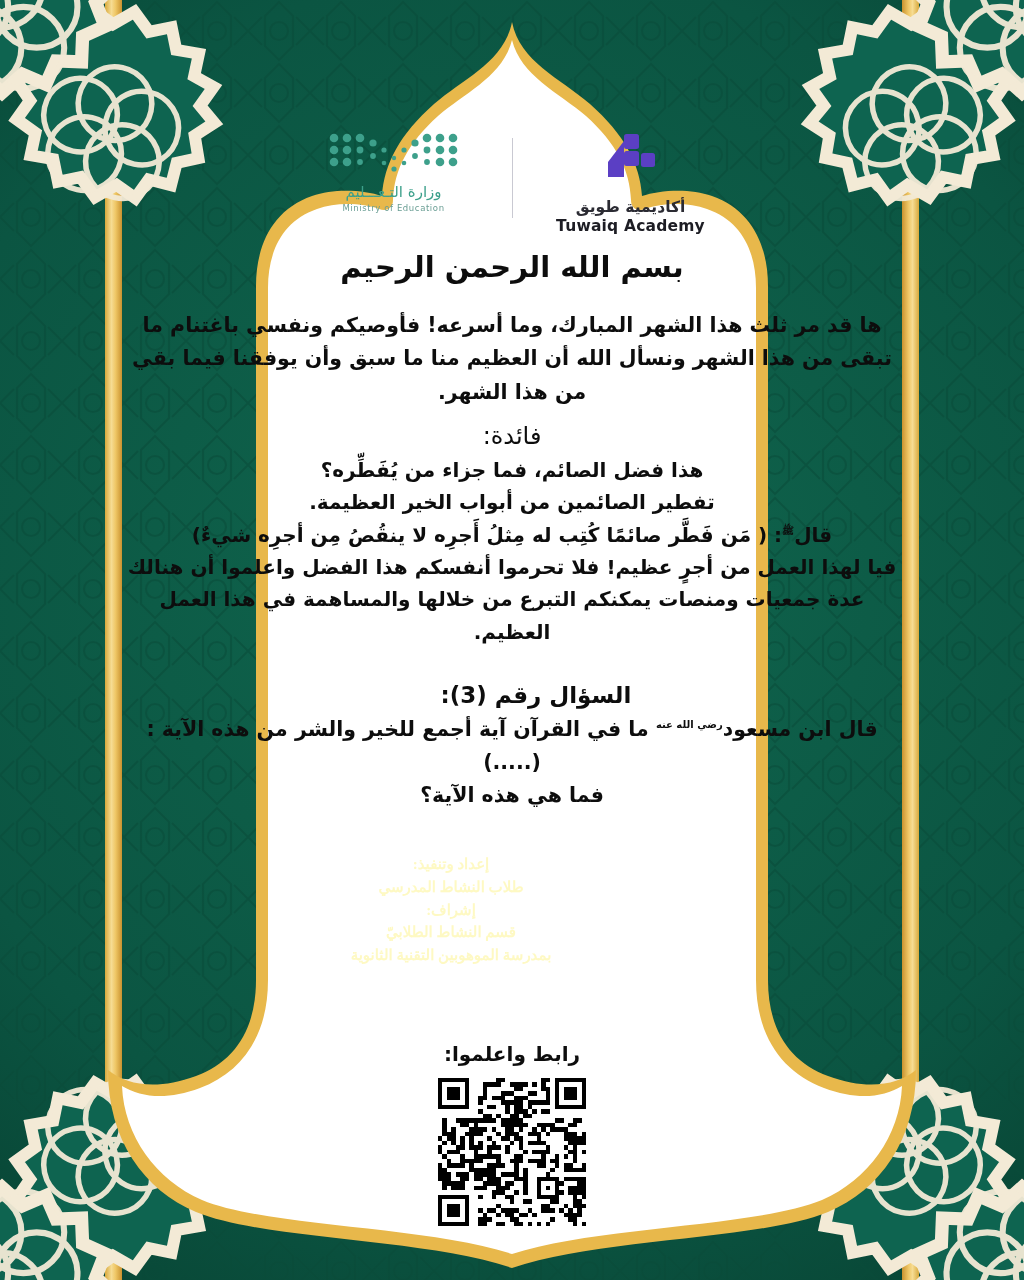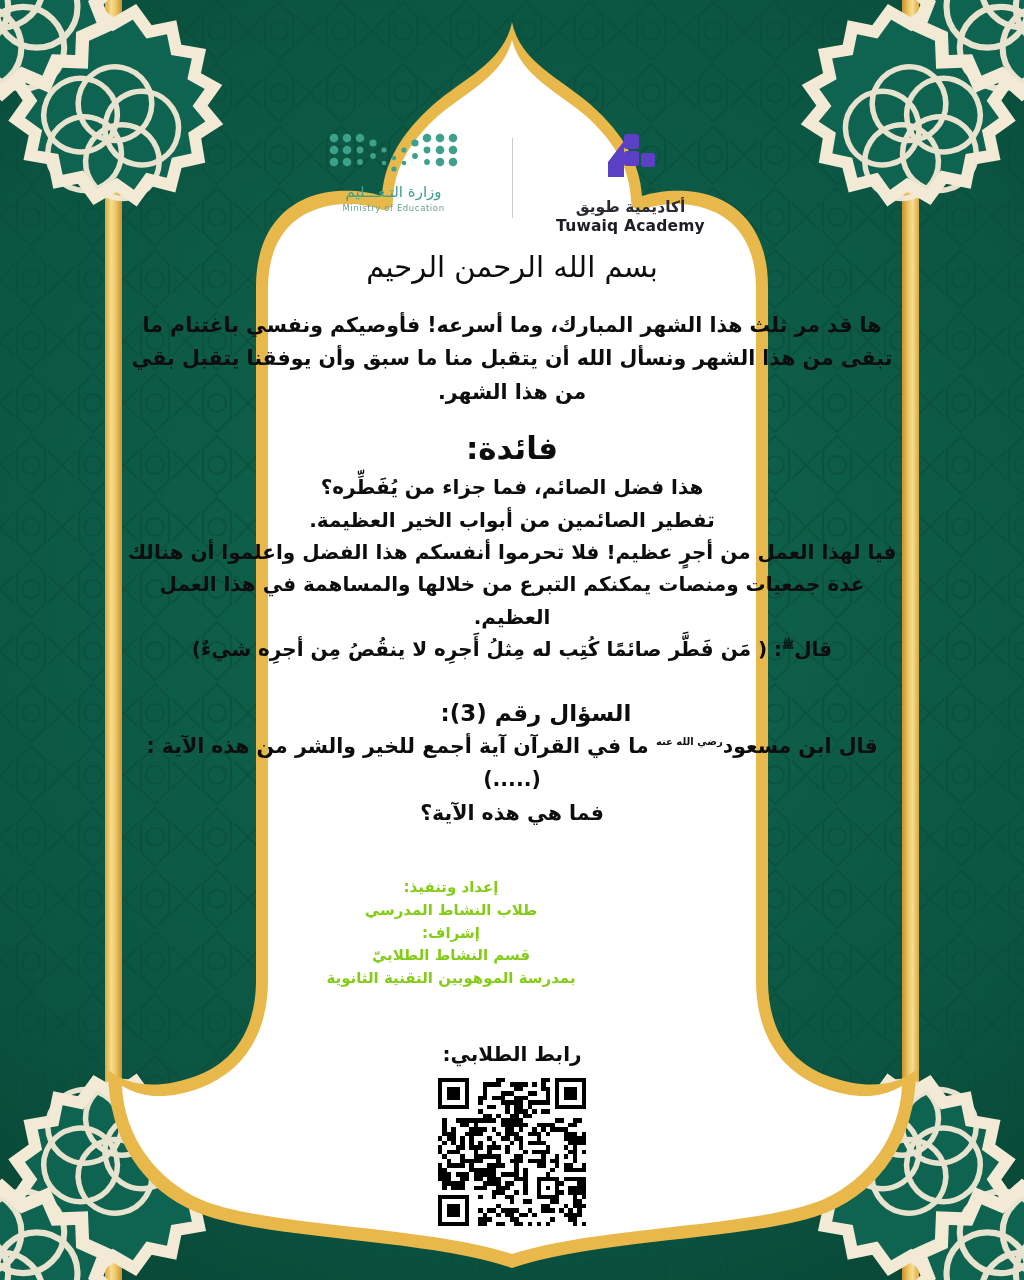--- a/index.html
+++ b/index.html
@@ -44,32 +44,32 @@
   #logo-moe{width:200px;}
   .logo-divider{width:1px;height:80px;background:#c9c9d2;margin:6px 18px 0 18px;}
   .tuwaiq-ar{font-size:15.5px;color:#2b2b33;font-weight:700;letter-spacing:.5px;margin-top:20px;}
   .tuwaiq-en{font-size:15.5px;color:#1d1d24;font-weight:700;letter-spacing:.2px;margin-top:1px;}
   .moe-ar{font-size:15px;color:#3da08b;letter-spacing:1px;margin-top:5px;}
   .moe-en{font-size:8.5px;color:#6a9e94;letter-spacing:.6px;margin-top:2px;}
 
   
   #text-block{position:absolute;top:248px;left:118px;right:118px;
               text-align:center;color:#0d0d0d;direction:rtl;}
-  .bism{font-size:29px;font-weight:400;line-height:1.35;margin-bottom:22px;}
+  .bism{font-size:29px;font-weight:700;line-height:1.35;margin-bottom:22px;}
   .para{font-size:20.5px;font-weight:700;line-height:1.62;}
-  .heading-sm{font-size:31px;font-weight:700;line-height:1.5;margin-top:16px;}
+  .heading-sm{font-size:24px;font-weight:400;line-height:1.5;margin-top:9px;}
   .para2{font-size:20px;font-weight:700;line-height:1.62;}
   .q-title{font-size:23px;font-weight:700;line-height:1.5;margin-left:48px;}
   .q-body{font-size:20.5px;font-weight:700;line-height:1.62;}
   .sw{font-size:10px;vertical-align:super;letter-spacing:0;}
   .spacer-lg{height:30px;}
 
   
-  #credits{position:absolute;top:876px;left:0;right:122px;text-align:center;
-           direction:rtl;color:#84cc16;}
+  #credits{position:absolute;top:853px;left:0;right:122px;text-align:center;
+           direction:rtl;color:#fef9c3;font-family:Liberation Serif, serif;}
   #credits .line{font-size:15px;font-weight:700;line-height:1.52;}
 
   
   #answer{position:absolute;top:1042px;left:0;right:0;text-align:center;direction:rtl;}
   #answer .lbl{font-size:20px;font-weight:700;color:#0d0d0d;}
   #qr-wrap{margin:12px auto 0;width:148px;height:148px;background:#fff;}
   #qr{display:block;width:148px;height:148px;image-rendering:pixelated;}
 </style>
 </head>
 <body>
@@ -304,34 +304,34 @@
       </svg>
       <div class="moe-ar">وزارة التـعـــليم</div>
       <div class="moe-en">Ministry of Education</div>
     </div>
   </div>
 
   <div id="text-block">
 
     <div class="bism">بسم الله الرحمن الرحيم</div>
 
-    <div class="para">ها قد مر ثلث هذا الشهر المبارك، وما أسرعه! فأوصيكم ونفسي باغتنام ما تبقى من هذا الشهر ونسأل الله أن يتقبل منا ما سبق وأن يوفقنا يتقبل بقي من هذا الشهر.</div>
+    <div class="para">ها قد مر ثلث هذا الشهر المبارك، وما أسرعه! فأوصيكم ونفسي باغتنام ما تبقى من هذا الشهر ونسأل الله أن العظيم منا ما سبق وأن يوفقنا فيما بقي من هذا الشهر.</div>
 
     <div class="heading-sm">فائدة:</div>
 
 
     <div class="para2">هذا فضل الصائم، فما جزاء من يُفَطِّره؟</div>
 
     <div class="para2">تفطير الصائمين من أبواب الخير العظيمة.</div>
-
-    <div class="para2">فيا لهذا العمل من أجرٍ عظيم! فلا تحرموا أنفسكم هذا الفضل واعلموا أن هنالك عدة جمعيات ومنصات يمكنكم التبرع من خلالها والمساهمة في هذا العمل العظيم.</div>
 
     <div class="para2">
       <span>قال</span><span class="sw">ﷺ</span><span>: ( مَن فَطَّر صائمًا كُتِب له مِثلُ أَجرِه لا ينقُصُ مِن أجرِه شيءٌ)</span>
     </div>
+
+    <div class="para2">فيا لهذا العمل من أجرٍ عظيم! فلا تحرموا أنفسكم هذا الفضل واعلموا أن هنالك عدة جمعيات ومنصات يمكنكم التبرع من خلالها والمساهمة في هذا العمل العظيم.</div>
 
     <div class="spacer-lg"></div>
 
     <div class="q-title">السؤال رقم (3):</div>
 
     <div class="q-body">
       <span>قال ابن مسعود</span><span class="sw">رضي الله عنه</span>
       <span>ما في القرآن آية أجمع للخير والشر من هذه الآية : (.....)</span>
     </div>
 
@@ -340,21 +340,21 @@
 
   <div id="credits">
     <div class="line">إعداد وتنفيذ:</div>
     <div class="line">طلاب النشاط المدرسي</div>
     <div class="line">إشراف:</div>
     <div class="line">قسم النشاط الطلابيّ</div>
     <div class="line">بمدرسة الموهوبين التقنية الثانوية</div>
   </div>
 
   <div id="answer">
-    <div class="lbl">رابط الطلابي:</div>
+    <div class="lbl">رابط واعلموا:</div>
     <div id="qr-wrap">
       <svg id="qr" viewBox="0 0 33 33" shape-rendering="crispEdges">
         <rect width="33" height="33" fill="#fff"></rect>
         <g fill="#000" id="qr-cells">
             <rect x="0" y="0" width="1" height="1"></rect>
             <rect x="1" y="0" width="1" height="1"></rect>
             <rect x="2" y="0" width="1" height="1"></rect>
             <rect x="3" y="0" width="1" height="1"></rect>
             <rect x="4" y="0" width="1" height="1"></rect>
             <rect x="5" y="0" width="1" height="1"></rect>

